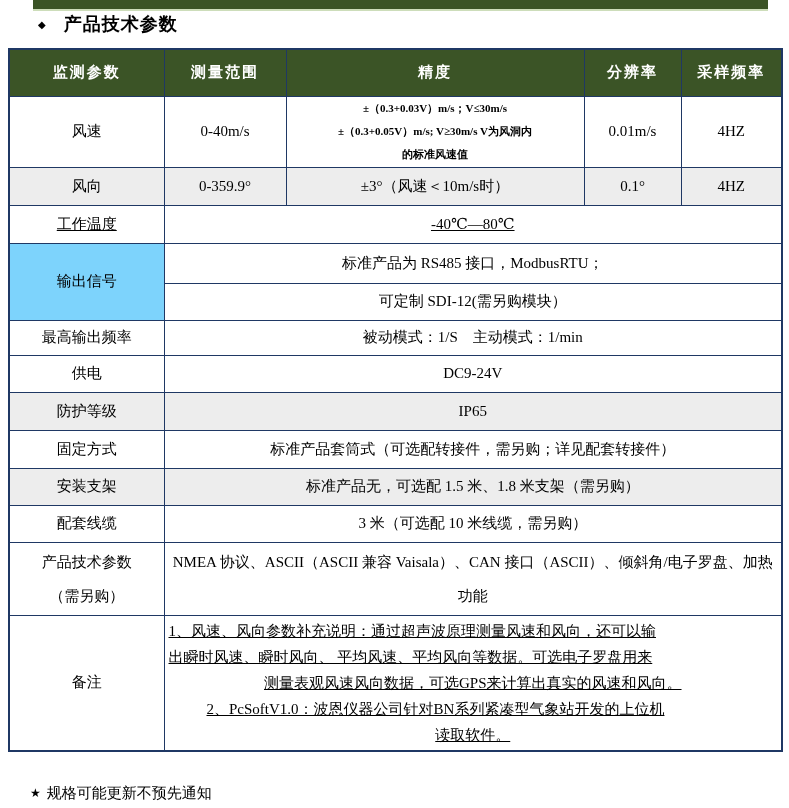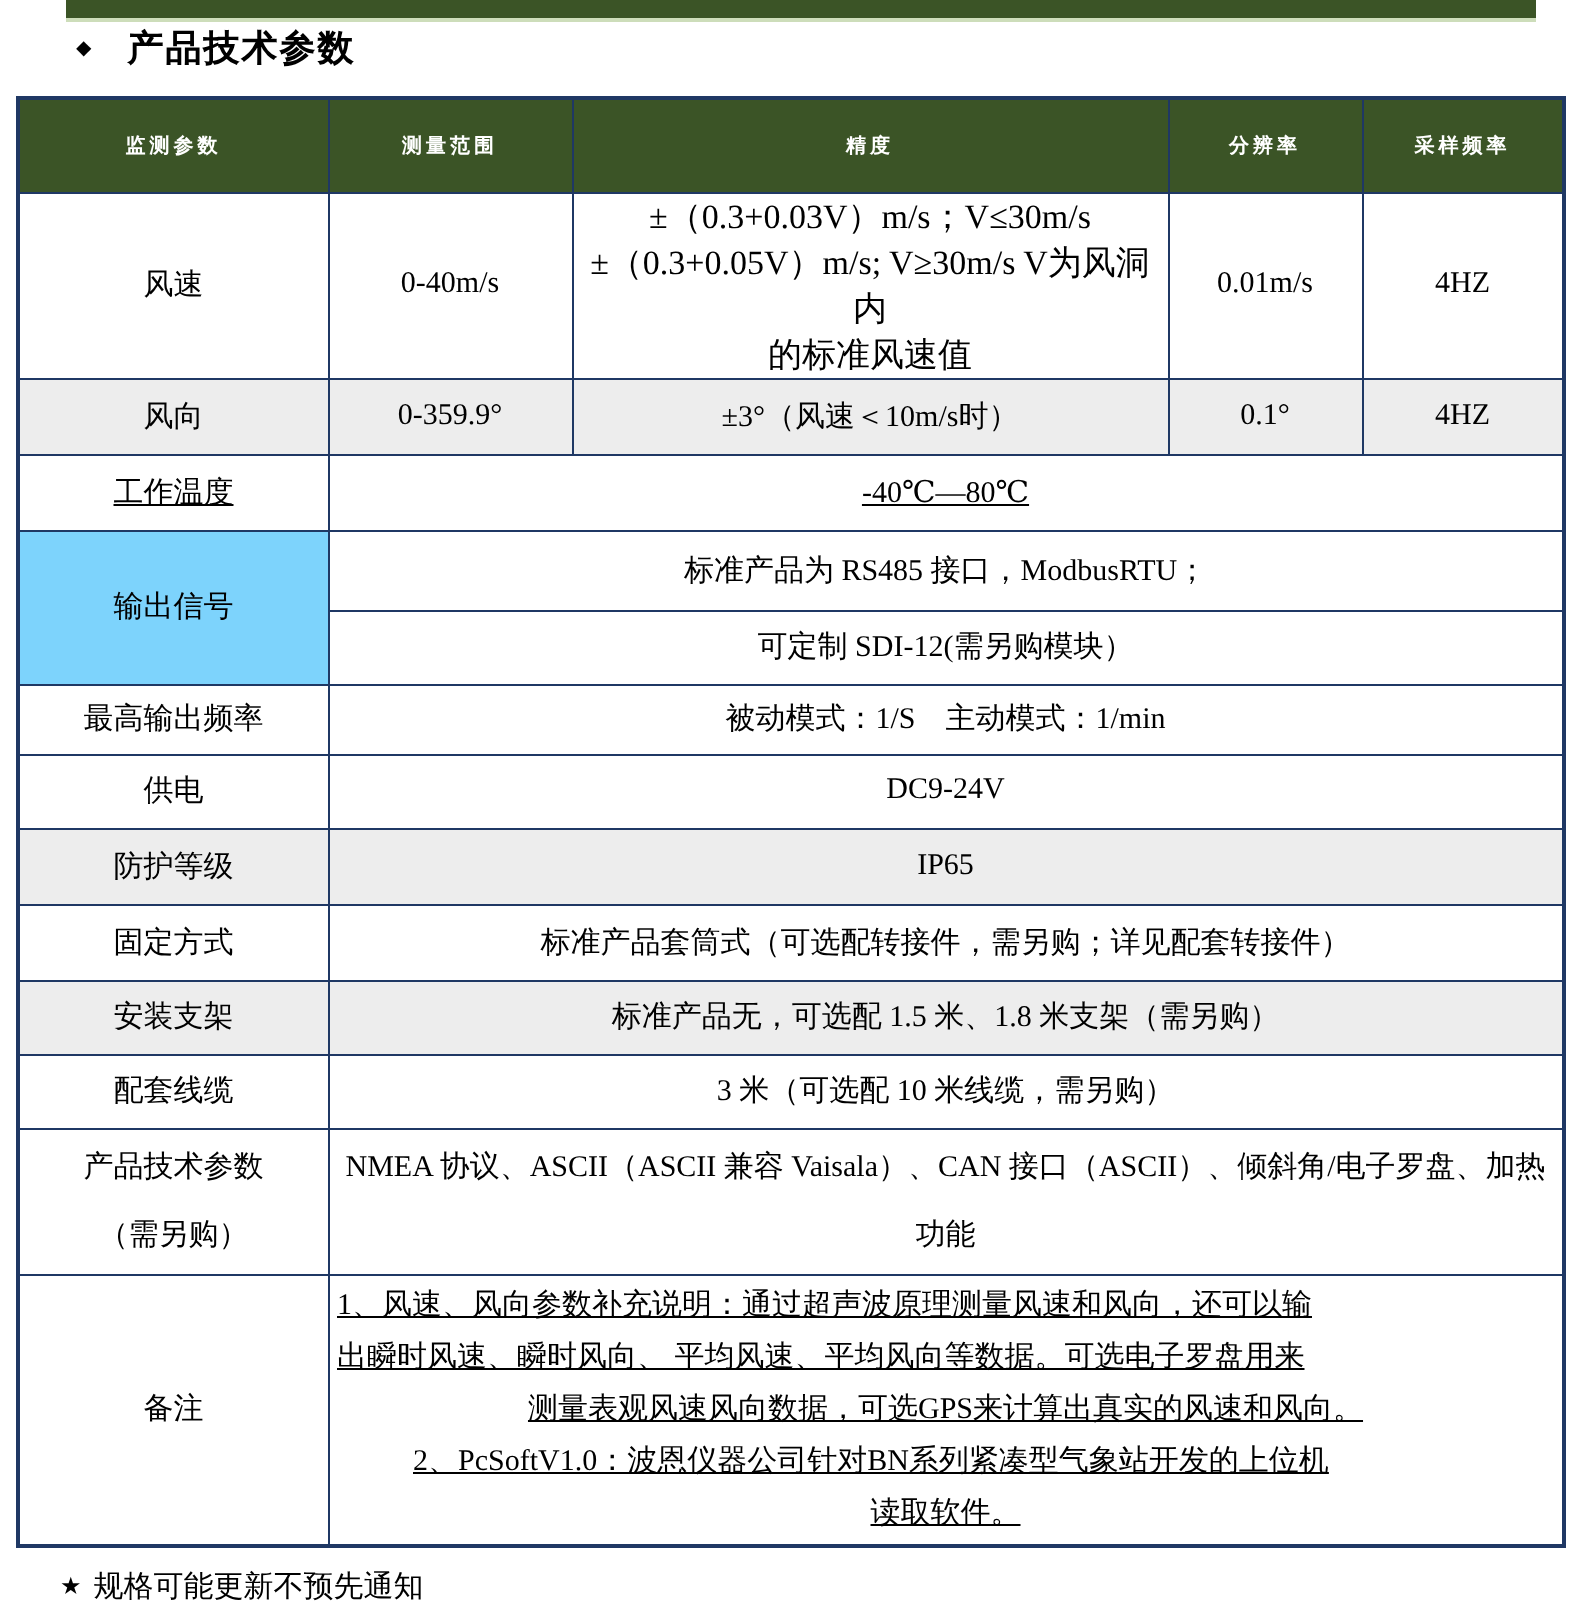--- a/index.html
+++ b/index.html
@@ -31,39 +31,39 @@
   table.spec th, table.spec td{
     border:1px solid #1f3864;
     text-align:center;
     vertical-align:middle;
     font-size:15px;
     padding:0 4px;
     overflow:hidden;
   }
   table.spec th{
     background:#3b5426;color:#ffffff;
-    font-weight:bold;letter-spacing:2px;font-size:10px;
+    font-weight:bold;letter-spacing:2px;font-size:15px;
   }
   tr.stripe td{background:#ededed;}
   td.stripe{background:#7dd3fc;}
   .h-head{height:47px;}
   .h-windspeed{height:71px;}
   .h-winddir{height:38px;}
   .h-temp{height:38px;text-decoration:underline;}
   .h-out1{height:40px;}
   .h-out2{height:37px;margin-top:12px;}
   .h-r0{height:35px;padding-left:12px;}
   .h-r1{height:37px;}
   .h-r2{height:38px;}
   .h-r3{height:38px;}
   .h-r4{height:37px;}
   .h-r5{height:37px;}
   .h-custom{height:73px;}
   .h-remarks{height:136px;}
-  .acc-line{line-height:23px;font-size:17px;}
+  .acc-line{line-height:23px;font-size:11px;font-weight:bold;}
   .label-line{line-height:34px;}
   .custom-value{line-height:34px;padding:0 6px;}
   td.remarks-cell{padding:4px 6px 0 6px;text-decoration:underline;}
   .rm-line{line-height:26px;font-size:15px;}
   .rm-left{text-align:left;}
   .rm-center{text-align:center;}
   .rm-indent{text-align:left;padding-left:38px;}
   .footer-note{
     position:absolute;left:30px;top:784px;
     font-size:15px;display:flex;align-items:center;

